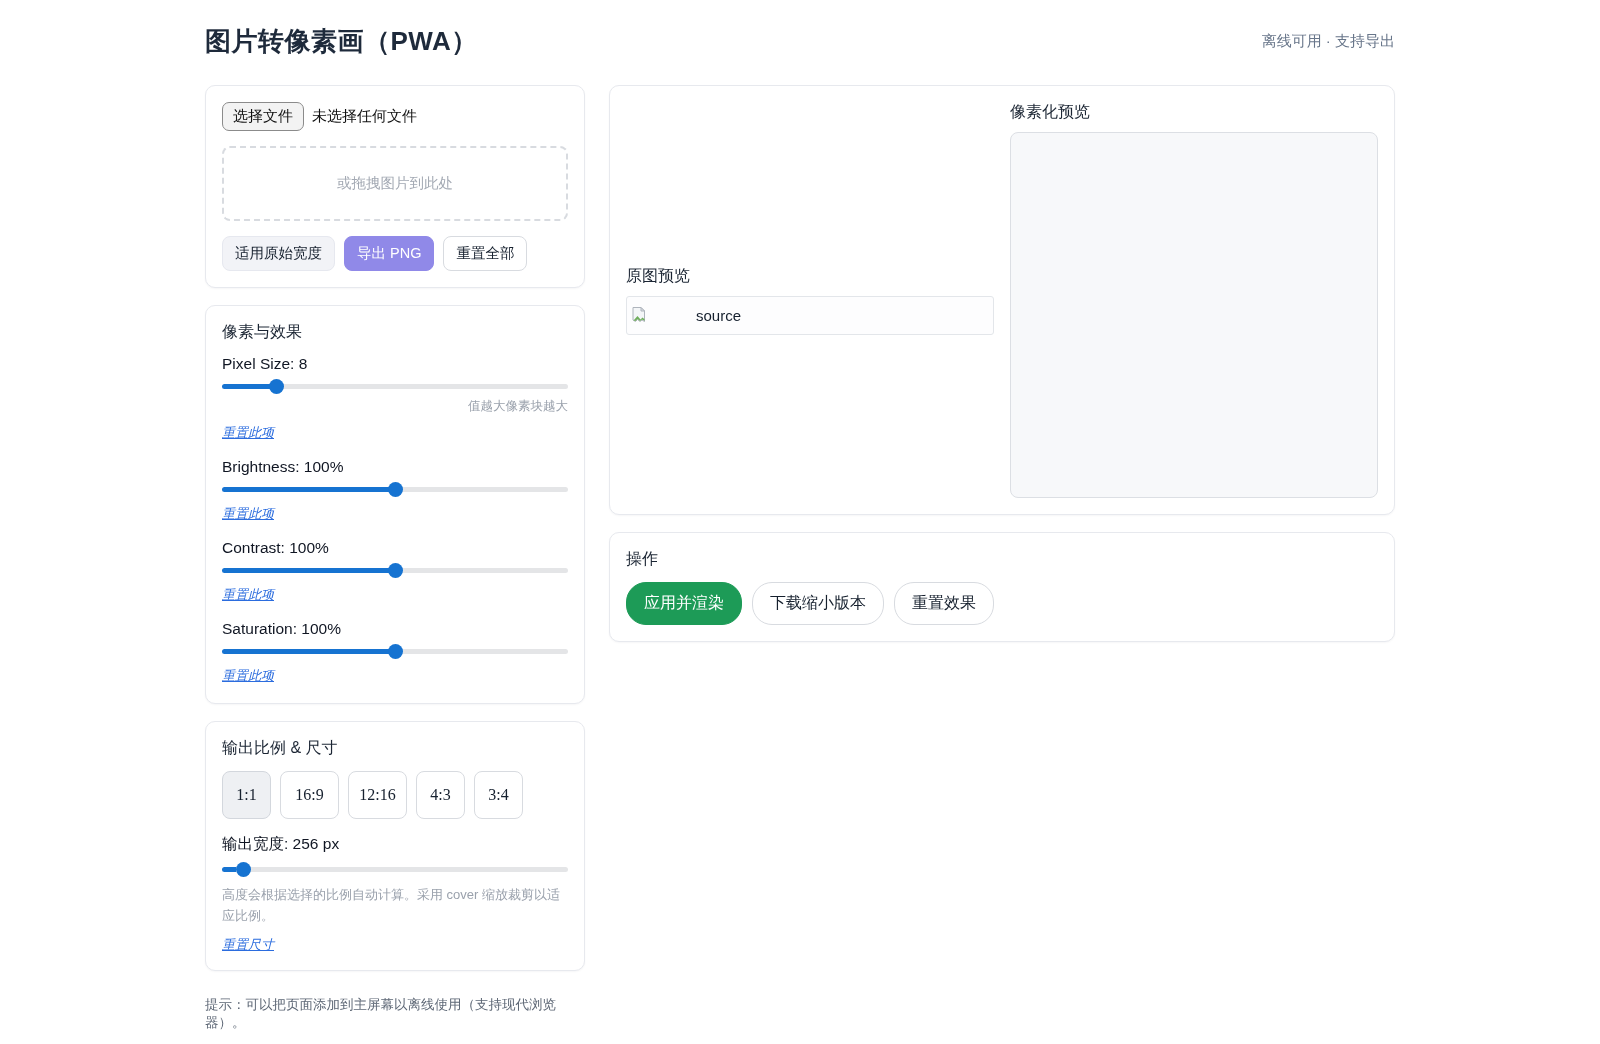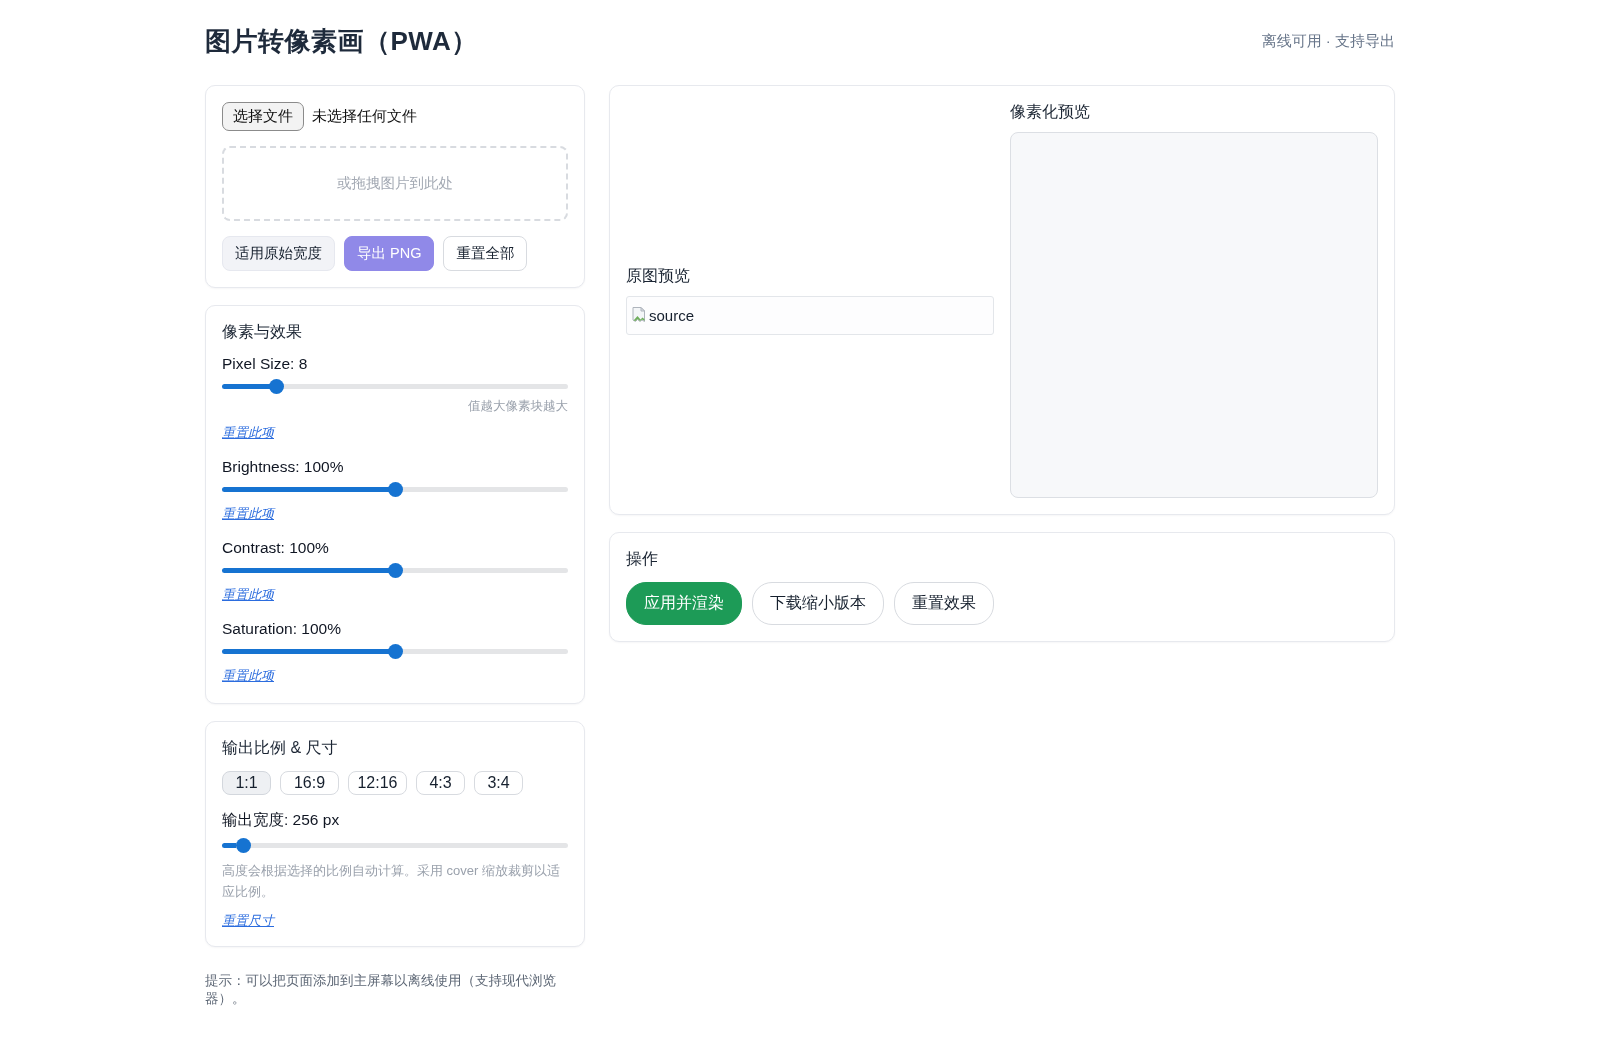--- a/index.html
+++ b/index.html
@@ -78,35 +78,35 @@
   input[type=range]::-moz-range-progress{height:5px;border-radius:3px;background:var(--accent_blue);}
   input[type=range]::-moz-range-thumb{width:15px;height:15px;border-radius:50%;background:var(--accent_blue);border:none;}
   .slider-hint{font-size:12.5px;color:var(--muted);text-align:right;margin-top:5px;}
   .reset-link{
     display:inline-block;font-size:13px;color:var(--link);
     text-decoration:underline;margin-top:9px;cursor:pointer;font-style:italic;
   }
   
   .ratio-row{display:flex;gap:9px;margin-bottom:15px;}
   .ratio-btn{
-    font-family:Liberation Sans, sans-serif;font-size:16px;color:#16202e;
+    font-family:Liberation Serif, serif;font-size:16px;color:#16202e;
     background:#fff;border:1px solid var(--btn-border);border-radius:8px;
-    padding:2px 0;width:49px;text-align:center;cursor:pointer;
+    padding:14px 0;width:49px;text-align:center;cursor:pointer;
   }
   .ratio-btn.w2{width:59px;}
   .ratio-btn.selected{background:#eef0f3;border-color:#d3d7dd;}
   .width-label{font-size:15.5px;color:#101623;margin-bottom:7px;}
   .size-hint{font-size:13px;color:var(--muted);line-height:1.65;margin-top:8px;}
   
   .preview-row{display:flex;gap:16px;align-items:center;}
   .preview-col{flex:1;min-width:0;}
   .preview-label{font-size:16px;color:var(--ink);margin-bottom:9px;}
   .source-box{
     border:1px solid #e3e6ea;border-radius:3px;background:#fdfdfe;
-    height:39px;display:flex;align-items:center;padding-left:2px;
+    height:39px;display:flex;align-items:center;padding-left:2px;gap:47px;
   }
   .source-alt{font-size:15px;color:#16202e;}
   .canvas-box{
     height:366px;border:1px solid #dcdfe4;border-radius:8px;background:#f7f8fa;
   }
   
   .actions-card{margin-top:16px;}
   .action-row{display:flex;gap:10px;}
   .action-btn{font-size:16px;padding:10px 17px;border-radius:20px;}
   

